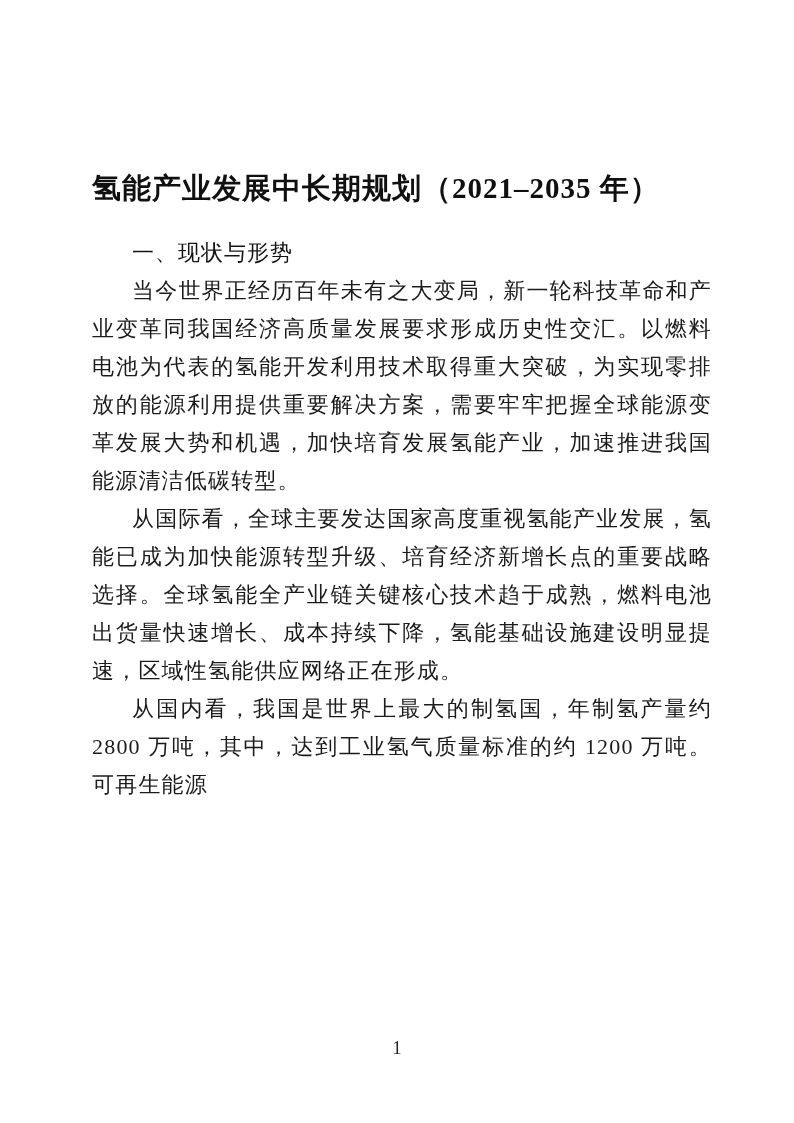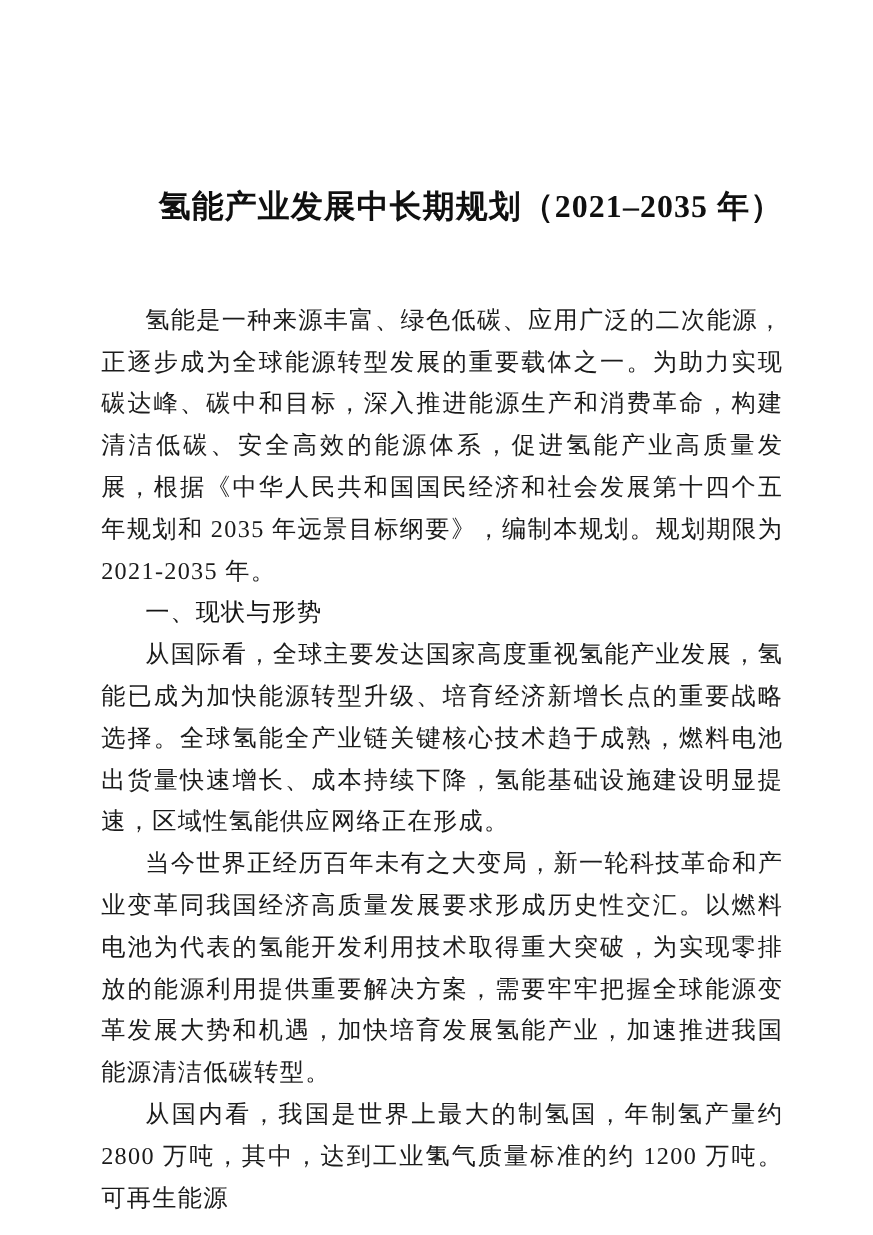--- a/index.html
+++ b/index.html
@@ -16,22 +16,22 @@
     box-sizing: border-box;
     padding: 170px 82px 0 92px;
     font-family: "Liberation Serif", "DejaVu Serif", serif;
     color: #1b1b1b;
     overflow: hidden;
   }
   .doc-title {
     font-size: 29px;
     line-height: 36px;
     font-weight: 700;
-    text-align: right;
-    margin: 0 0 66px 0;
+    text-align: left;
+    margin: 0 0 28px 0;
     letter-spacing: 1px;
     white-space: nowrap;
     color: #101010;
   }
   .para {
     font-size: 22px;
     line-height: 38px;
     margin: 0;
     text-align: justify;
     text-justify: inter-character;
@@ -61,24 +61,23 @@
     color: #222222;
     font-family: "Liberation Serif", "DejaVu Serif", serif;
   }
 </style>
 </head>
 <body>
 
 <div class="page">
   <h1 class="doc-title">氢能产业发展中长期规划（2021–2035 年）</h1>
 
-  <p class="para">氢能是一种来源丰富、绿色低碳、应用广泛的二次能源，正逐步成为全球能源转型发展的重要载体之一。为助力实现碳达峰、碳中和目标，深入推进能源生产和消费革命，构建清洁低碳、安全高效的能源体系，促进氢能产业高质量发展，根据《中华人民共和国国民经济和社会发展第十四个五年规划和 2035 年远景目标纲要》，编制本规划。规划期限为 2021-2035 年。</p>
 
   <h2 class="heading">一、现状与形势</h2>
 
+  <p class="para">当今世界正经历百年未有之大变局，新一轮科技革命和产业变革同我国经济高质量发展要求形成历史性交汇。以燃料电池为代表的氢能开发利用技术取得重大突破，为实现零排放的能源利用提供重要解决方案，需要牢牢把握全球能源变革发展大势和机遇，加快培育发展氢能产业，加速推进我国能源清洁低碳转型。</p>
+
   <p class="para">从国际看，全球主要发达国家高度重视氢能产业发展，氢能已成为加快能源转型升级、培育经济新增长点的重要战略选择。全球氢能全产业链关键核心技术趋于成熟，燃料电池出货量快速增长、成本持续下降，氢能基础设施建设明显提速，区域性氢能供应网络正在形成。</p>
-
-  <p class="para">当今世界正经历百年未有之大变局，新一轮科技革命和产业变革同我国经济高质量发展要求形成历史性交汇。以燃料电池为代表的氢能开发利用技术取得重大突破，为实现零排放的能源利用提供重要解决方案，需要牢牢把握全球能源变革发展大势和机遇，加快培育发展氢能产业，加速推进我国能源清洁低碳转型。</p>
 
   <p class="para">从国内看，我国是世界上最大的制氢国，年制氢产量约 2800 万吨，其中，达到工业氢气质量标准的约 1200 万吨。可再生能源</p>
 
   <div class="page-footer">1</div>
 </div>
 
 </body></html>

